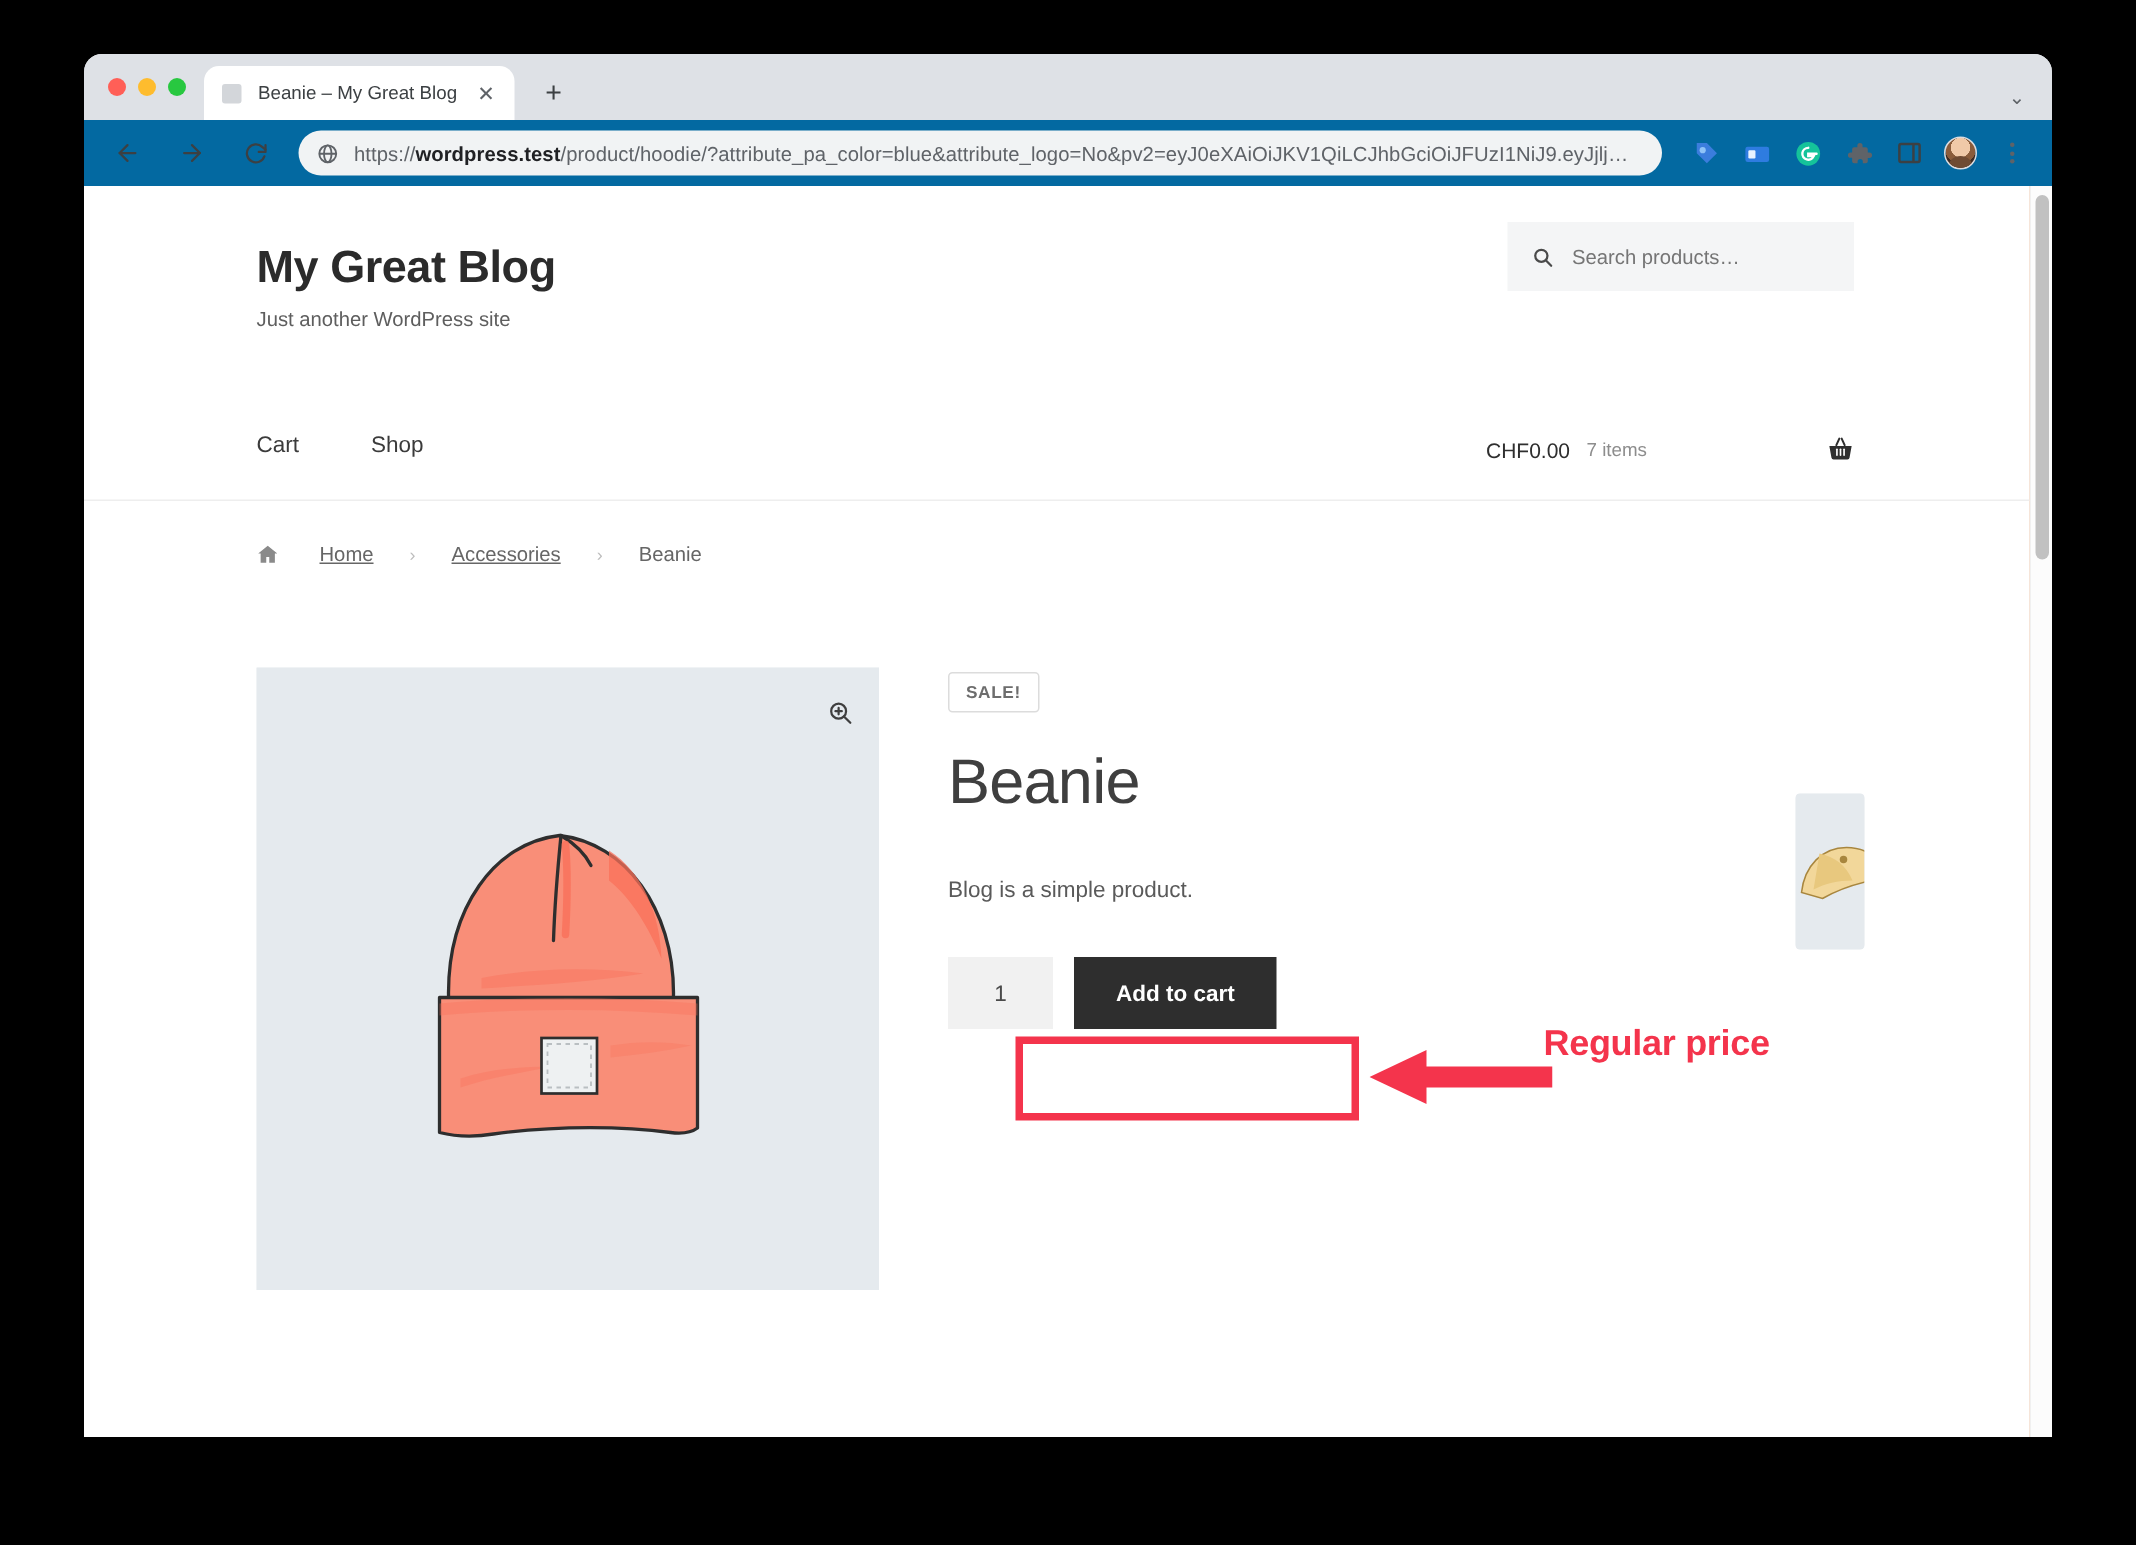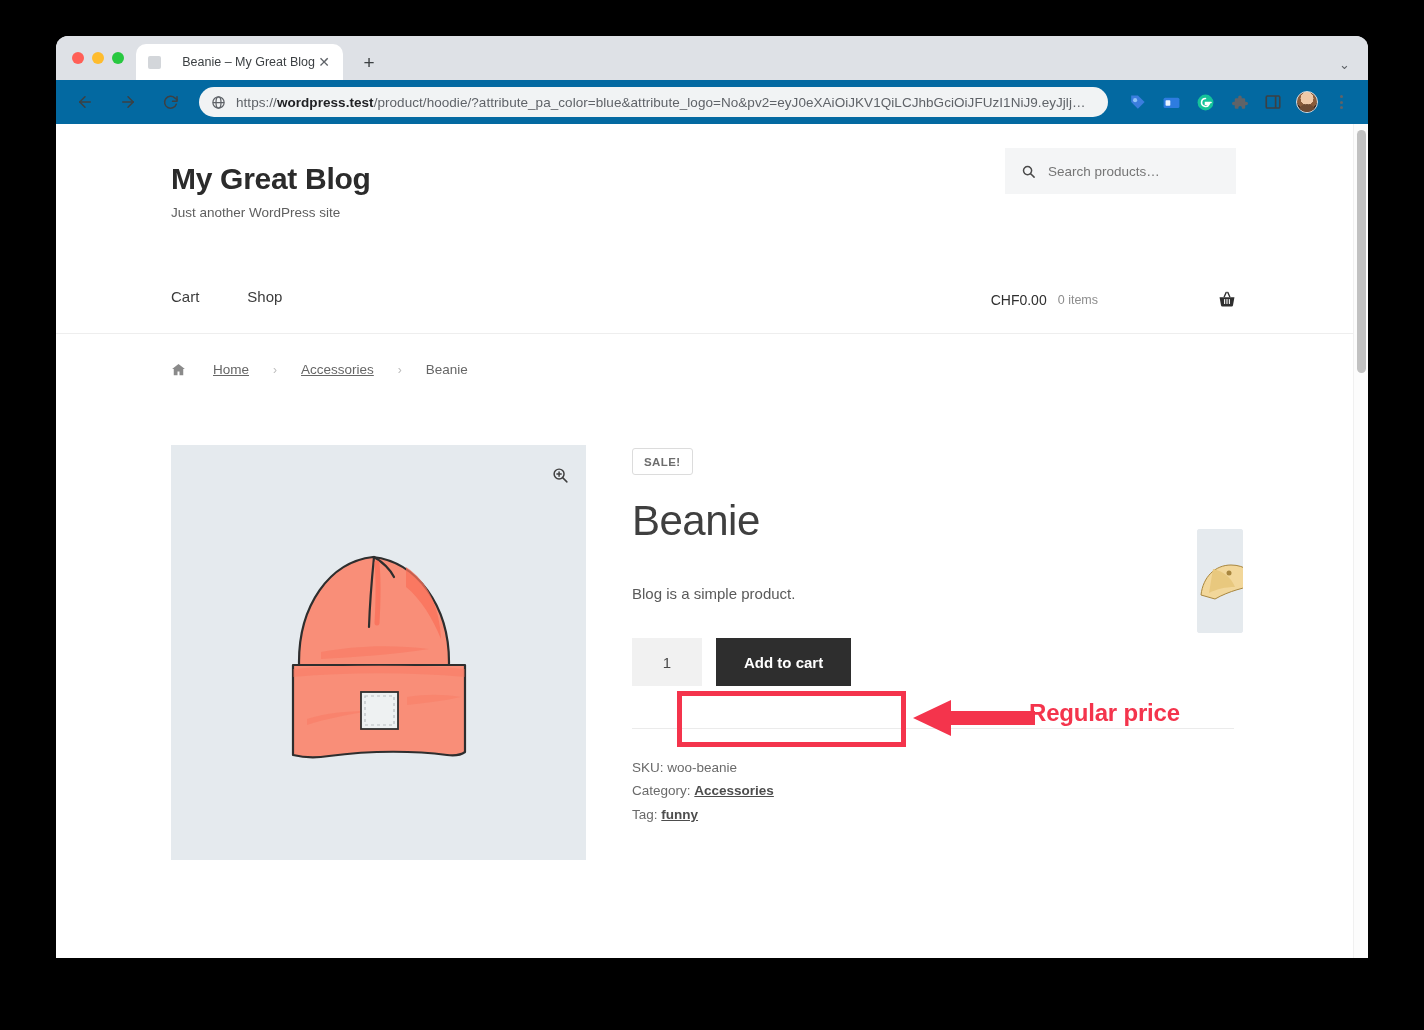--- a/index.html
+++ b/index.html
@@ -62,21 +62,20 @@
     flex: 0 0 auto;
   }
   .tab-title {
     flex: 1 1 auto;
     font-size: 12.5px;
     color: #3c4043;
     margin-left: 11px;
     white-space: nowrap;
     overflow: hidden;
     text-overflow: ellipsis;
-    text-align: right;
   }
   .tab-close {
     width: 18px; height: 18px;
     display: flex; align-items: center; justify-content: center;
     font-size: 14px; color: #5f6368;
     flex: 0 0 auto;
   }
   .new-tab {
     width: 28px; height: 28px;
     margin: 0 0 4px 12px;
@@ -372,21 +371,21 @@
     background: transparent;
     pointer-events: none;
   }
   .anno-arrow {
     position: absolute;
     left: 857px; top: 573px;
     width: 122px; height: 42px;
   }
   .anno-label {
     position: absolute;
-    left: 973px; top: 575px;
+    left: 973px; top: 558px;
     font-size: 24px;
     font-weight: 700;
     color: #f4344c;
     letter-spacing: -0.2px;
     white-space: nowrap;
   }
 
   
   .scrollbar {
     position: absolute;
@@ -517,21 +516,21 @@
             <input class="search-input" type="text" placeholder="Search products…" style="">
           </div>
 
           <nav class="main-nav">
             <a class="nav-link">Cart</a>
             <a class="nav-link">Shop</a>
           </nav>
 
           <div class="cart-summary">
             <span class="cart-amount">CHF0.00</span>
-            <span class="cart-count">0 items</span>
+            <span class="cart-count">7 items</span>
             <span class="cart-icon">
               <svg width="20" height="19" viewBox="0 0 24 24" fill="none" stroke="#2f2f2f" stroke-width="1.7" stroke-linecap="round" stroke-linejoin="round">
                   <path d="M8.5 8.5 11 3M15.5 8.5 13 3"></path>
                   <path d="M2.6 9.2h18.8l-1.8 10a1.8 1.8 0 0 1-1.8 1.5H6.2a1.8 1.8 0 0 1-1.8-1.5z" fill="#2f2f2f" stroke="none"></path>
                   <line x1="9" y1="12" x2="9" y2="17" stroke="#ffffff" stroke-width="1.4"></line>
                   <line x1="12" y1="12" x2="12" y2="17" stroke="#ffffff" stroke-width="1.4"></line>
                   <line x1="15" y1="12" x2="15" y2="17" stroke="#ffffff" stroke-width="1.4"></line>
                 </svg>
             </span>
           </div>
@@ -602,34 +601,20 @@
           <h1 class="product-title">Beanie</h1>
 
 
           <p class="short-desc">Blog is a simple product.</p>
 
           <form class="cart-form">
             <input class="qty-input" type="text" value="1" style="">
             <button type="button" class="add-to-cart">Add to cart</button>
           </form>
 
-          <div class="meta">
-            <div>
-              <span>SKU:</span>
-              <span>woo-beanie</span>
-            </div>
-            <div>
-              <span>Category:</span>
-              <a>Accessories</a>
-            </div>
-            <div>
-              <span>Tag:</span>
-              <a>funny</a>
-            </div>
-          </div>
         </div>
       </div>
 
       <div class="anno-box"></div>
       <svg class="anno-arrow" viewBox="0 0 122 42">
         <path d="M0 21 L38 3 L38 14 L122 14 L122 28 L38 28 L38 39 Z" fill="#f4344c"></path>
       </svg>
       <div class="anno-label">Regular price</div>
 
     </div>

